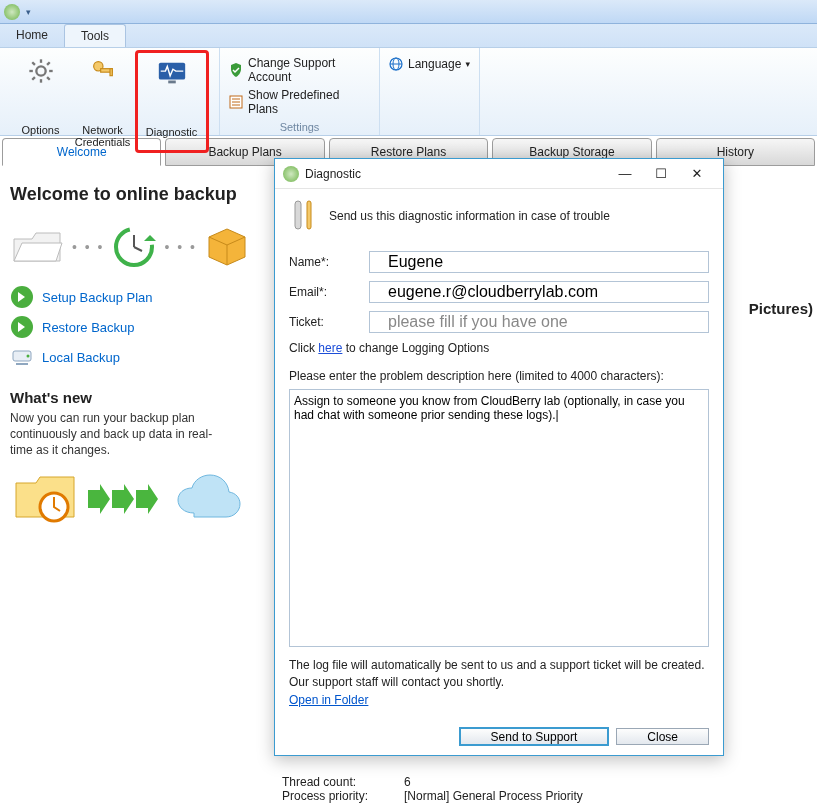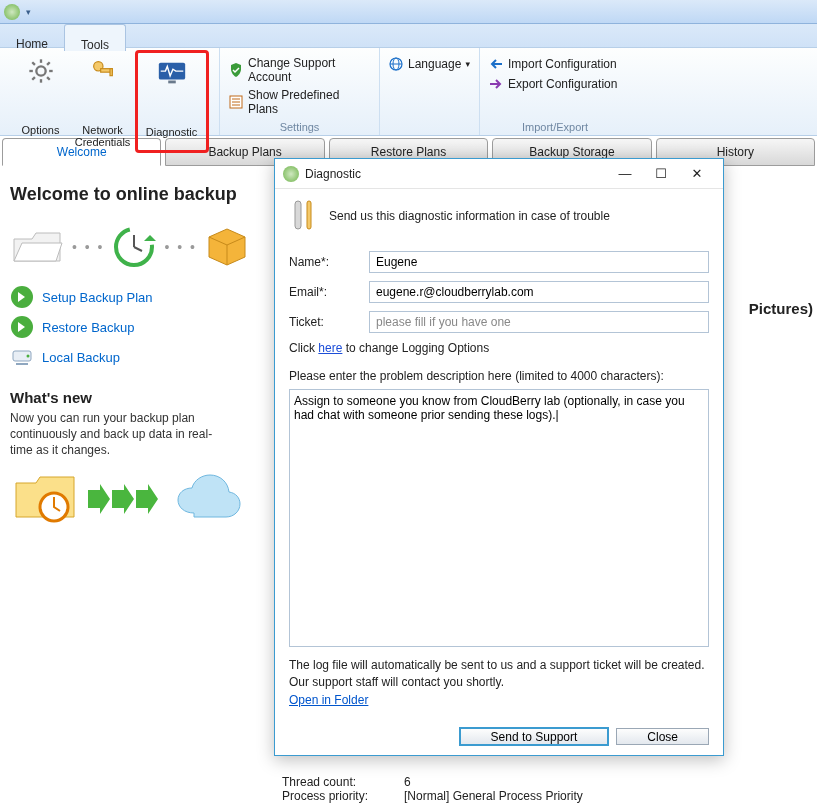--- a/index.html
+++ b/index.html
@@ -5,21 +5,21 @@
 * { box-sizing: border-box; margin: 0; padding: 0; font-family: "Segoe UI", Tahoma, sans-serif; }
 body { width: 817px; height: 809px; overflow: hidden; background: #fff; font-size: 12px; color: #222; position: relative; }
 
 
 .titlebar { height: 24px; background: linear-gradient(#dbe9f9,#bfd8f5); border-bottom: 1px solid #8fb3dc; display: flex; align-items: center; padding: 0 4px; }
 .titlebar .appicon { width:16px; height:16px; border-radius:50%; background:radial-gradient(#cfe8c0,#6eb34a); margin-right:4px; }
 .titlebar .down { font-size:9px; color:#3a5f8c; margin-left:2px; }
 
 
 .menutabs { display:flex; height:24px; background:linear-gradient(#dbe9f9,#cfe2f7); border-bottom:1px solid #b7cfe8; }
-.menutabs .tab { padding:13px 16px; font-size:12px; color:#2a2a2a; cursor:pointer;text-align:right; }
+.menutabs .tab { padding:4px 16px; font-size:12px; color:#2a2a2a; cursor:pointer;text-align:right; }
 .menutabs .tab.active { background:#eef5fc; border:1px solid #aac4e2; border-bottom:none; border-radius:3px 3px 0 0; }
 
 
 .ribbon { height:88px; background:linear-gradient(#fdfefe,#e6f0fa); border-bottom:1px solid #b7cfe8; display:flex; }
 .rgroup { display:flex; flex-direction:column; align-items:center; justify-content:flex-start; border-right:1px solid #cddff1; padding:2px 4px 0 4px; position:relative; }
 .rgroup .label { position:absolute; bottom:2px; left:0; right:0; text-align:center; font-size:11px; color:#6f87a2; }
 .rbtns { display:flex; gap:2px; }
 .rbtn { display:flex; flex-direction:column; align-items:center; width:60px; padding:4px 2px; cursor:pointer; border:1px solid transparent; border-radius:3px;gap:35px; }
 .rbtn .icon { width:32px; height:32px; display:flex; align-items:center; justify-content:center; margin-bottom:2px; }
 .rbtn .txt { font-size:11px; text-align:center; line-height:12px; }
@@ -55,21 +55,21 @@
 
 .dialog { position:absolute; left:274px; top:158px; width:450px; height:598px; background:#fff; border:1px solid #3b9bd0; box-shadow:0 4px 16px rgba(0,0,0,.25); display:flex; flex-direction:column; }
 .dlg-title { height:30px; display:flex; align-items:center; padding:0 8px; border-bottom:1px solid #e5e5e5; }
 .dlg-title .tico { width:16px; height:16px; border-radius:50%; background:radial-gradient(#cfe8c0,#6eb34a); margin-right:6px; }
 .dlg-title .ttxt { font-size:12px; flex:1; }
 .dlg-title .wbtn { width:36px; text-align:center; font-size:13px; cursor:pointer; }
 .dlg-body { flex:1; padding:10px 14px; display:flex; flex-direction:column; overflow:hidden; }
 .infohdr { display:flex; align-items:center; gap:10px; margin-bottom:14px; }
 .frow { display:flex; align-items:center; margin:4px 0; }
 .frow .fl { width:80px; font-size:12px; }
-.frow input { flex:1; border:1px solid #b3c4d6; height:22px; padding:0 6px; font-size:12px; }
+.frow input { flex:1; border:1px solid #b3c4d6; height:22px; padding:0 18px; font-size:16px; }
 .frow input::placeholder { color:#888; }
 .loglink { font-size:12px; margin:4px 0 10px 0; }
 .loglink a { color:#1d4ed8; text-decoration:underline; cursor:pointer; }
 .plabel { font-size:12px; margin:4px 0 6px 0; }
 textarea { width:100%; flex:1; border:1px solid #b3c4d6; font-size:12px; padding:4px; resize:none; font-family:inherit; }
 .tail { font-size:12px; margin-top:10px; line-height:1.35; }
 .open { color:#0055cc; text-decoration:underline; cursor:pointer; display:inline-block; margin-top:2px; }
 .dlg-foot { display:flex; justify-content:flex-end; gap:8px; padding:10px 14px; }
 .btn { border:1px solid #9aa7b5; background:linear-gradient(#fdfdfd,#e3e8ee); height:17px; padding:0 30px; font-size:12px; cursor:pointer; }
 .btn.primary { border-color:#3b9bd0; outline:1px solid #3b9bd0; }
@@ -166,39 +166,20 @@
             <circle cx="8" cy="8" r="6" fill="none" stroke="#1a6fc9" stroke-width="1.2"></circle>
             <ellipse cx="8" cy="8" rx="3" ry="6" fill="none" stroke="#1a6fc9"></ellipse>
             <line x1="2" y1="8" x2="14" y2="8" stroke="#1a6fc9"></line>
           </svg>
         </span>
       <span>Language</span>
       <span style="font-size:9px;">▾</span>
     </div>
   </div>
 
-  <div class="rgroup" style="width:150px; align-items:flex-start; padding-top:6px; border-right:none;">
-    <div class="smallrow">
-      <span class="sicon">
-          <svg width="16" height="16" viewBox="0 0 16 16">
-            <path d="M14 8H4M8 4L4 8l4 4" stroke="#1a6fc9" fill="none" stroke-width="2"></path>
-          </svg>
-        </span>
-      <span>Import Configuration</span>
-    </div>
-    <div class="smallrow">
-      <span class="sicon">
-          <svg width="16" height="16" viewBox="0 0 16 16">
-            <path d="M2 8h10M8 4l4 4-4 4" stroke="#8a3ab0" fill="none" stroke-width="2"></path>
-          </svg>
-        </span>
-      <span>Export Configuration</span>
-    </div>
-    <span class="label">Import/Export</span>
-  </div>
 </div>
 
 <div class="maintabs">
   <div class="mt active">Welcome</div>
   <div class="mt">Backup Plans</div>
   <div class="mt">Restore Plans</div>
   <div class="mt">Backup Storage</div>
   <div class="mt">History</div>
 </div>
 

